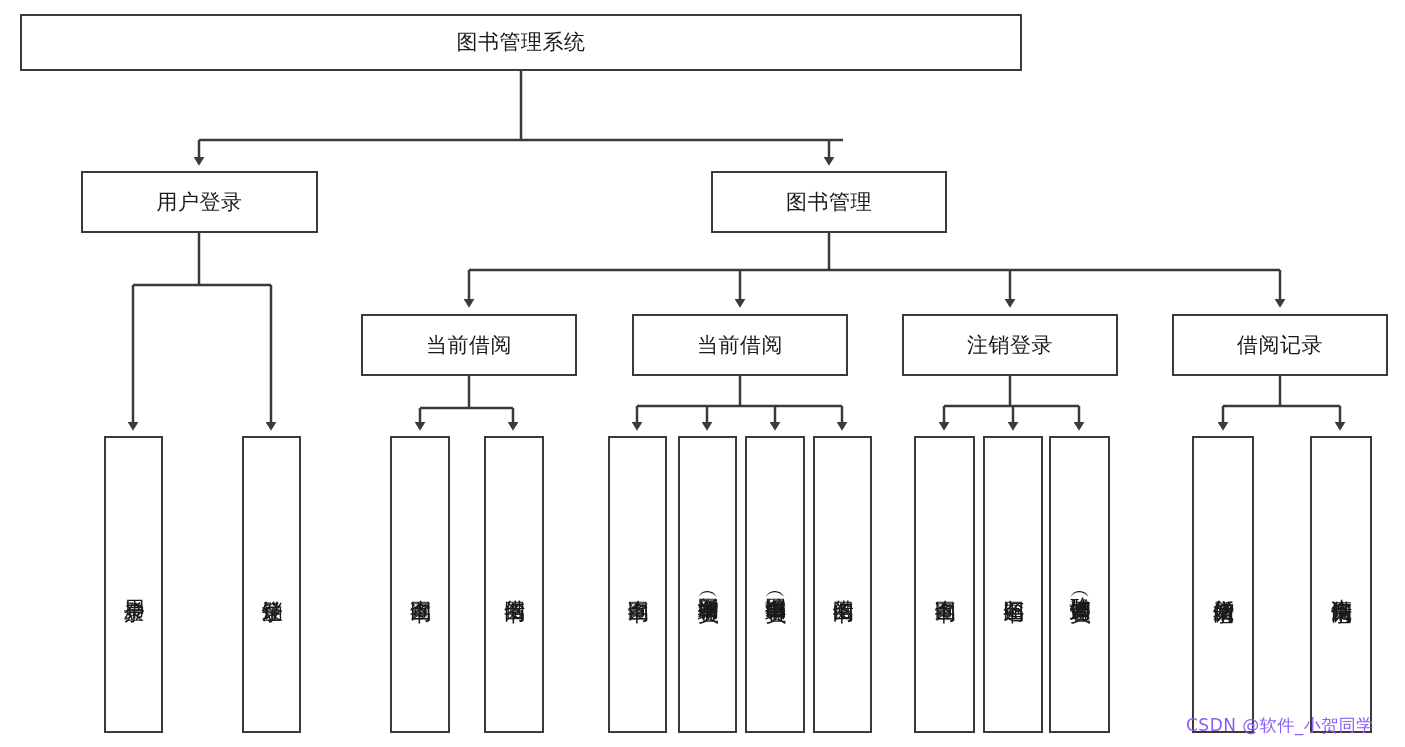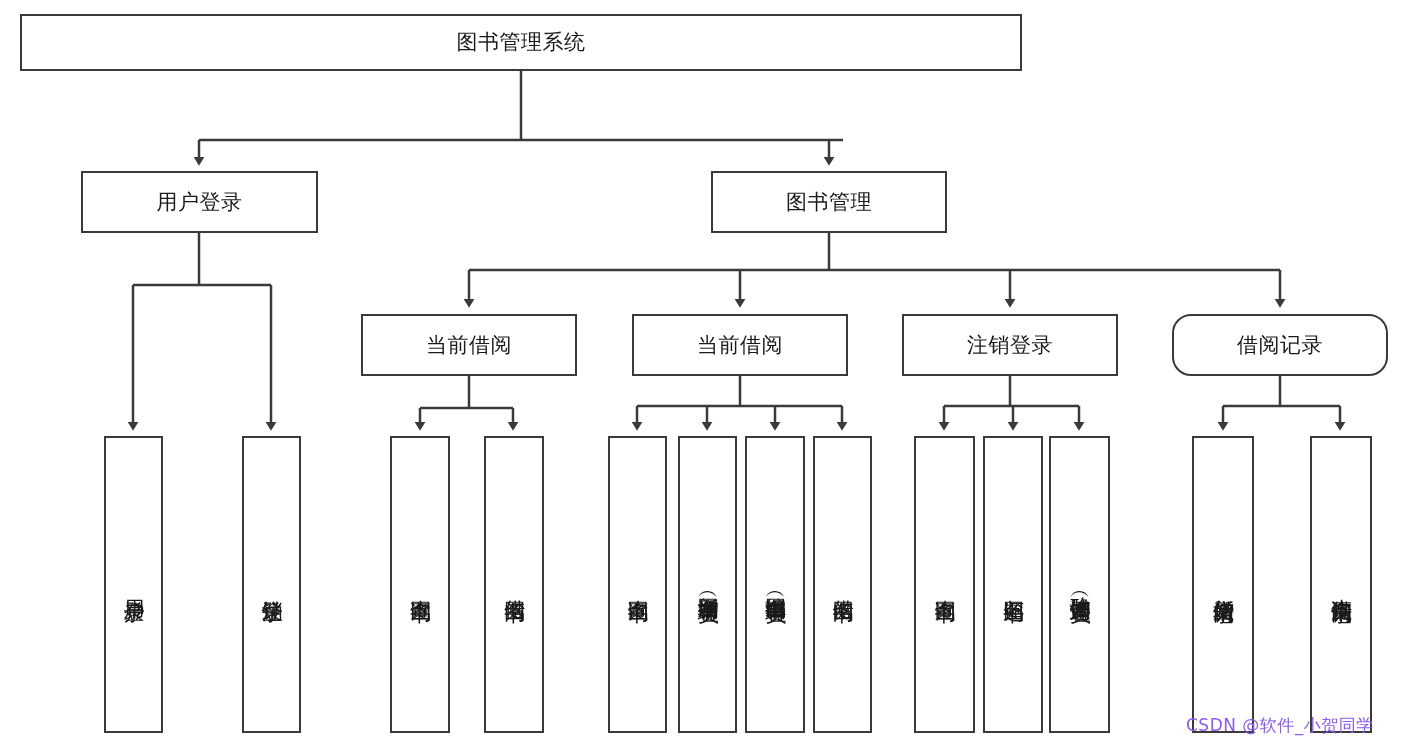--- a/index.html
+++ b/index.html
@@ -136,21 +136,21 @@
 
   <div class="node" style="left:361px; top:314px; width:216px; height:62px;">
     <span class="node-label">当前借阅</span>
   </div>
   <div class="node" style="left:632px; top:314px; width:216px; height:62px;">
     <span class="node-label">当前借阅</span>
   </div>
   <div class="node" style="left:902px; top:314px; width:216px; height:62px;">
     <span class="node-label">注销登录</span>
   </div>
-  <div class="node" style="left:1172px; top:314px; width:216px; height:62px;border-radius:19px;">
+  <div class="node" style="left:1172px; top:314px; width:216px; height:62px;">
     <span class="node-label">借阅记录</span>
   </div>
 
   <div class="node leaf" style="left:104px; top:436px; width:59px; height:297px;">
     <span class="node-label">用户登录</span>
   </div>
   <div class="node leaf" style="left:242px; top:436px; width:59px; height:297px;">
     <span class="node-label">注销登录</span>
   </div>
 

